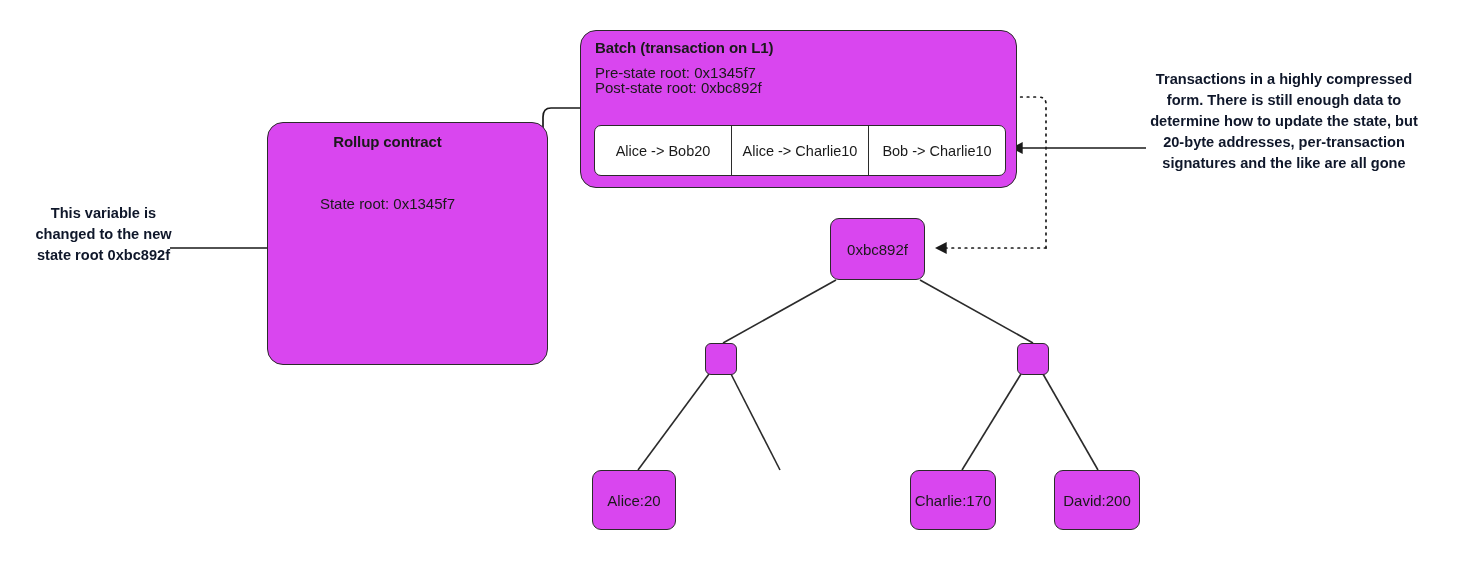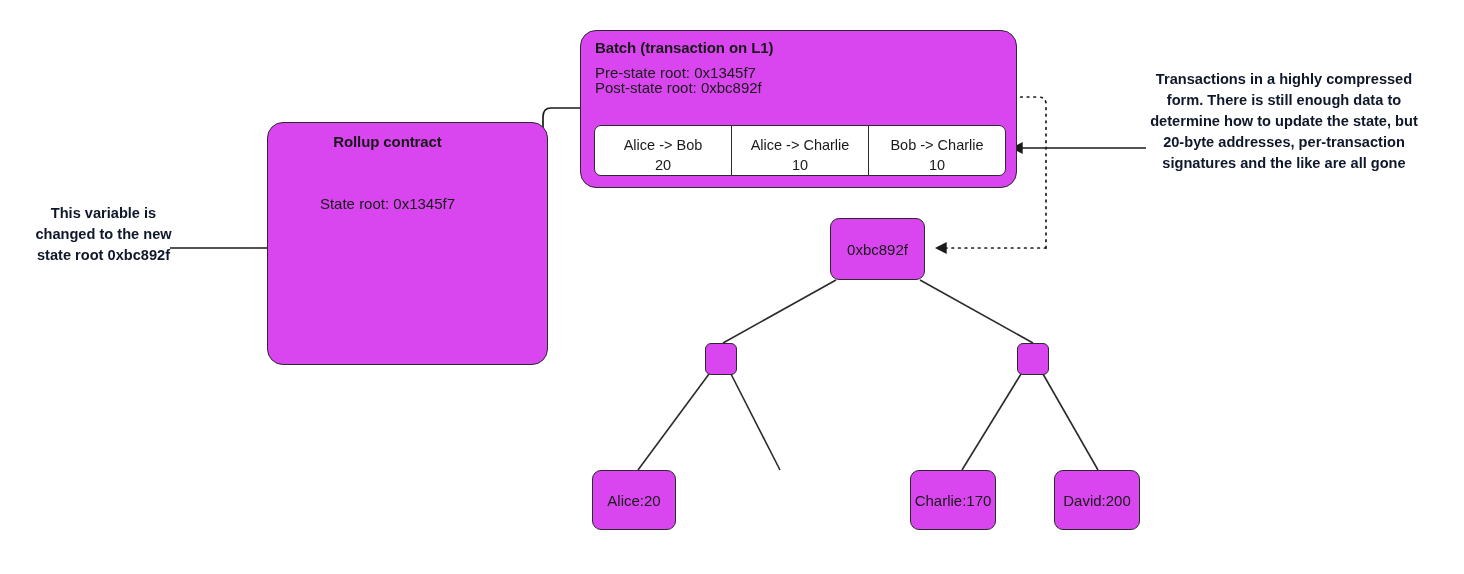--- a/index.html
+++ b/index.html
@@ -87,23 +87,23 @@
     box-sizing: border-box;
     border: 1.6px solid #2b2b2b;
     border-radius: 7px;
     display: flex;
     background: #ffffff;
     overflow: hidden;
   }
   .tx-cell {
     flex: 1 1 0;
     display: flex;
-    flex-direction: column;
+    flex-direction: row;
     align-items: center;
-    justify-content: flex-end;
+    justify-content: center;
     border-right: 1.6px solid #2b2b2b;
     font-size: 14.5px;
     line-height: 20px;
   }
   .tx-cell:last-child { border-right: none; }
   .root-node {
     left: 830px;
     top: 218px;
     width: 95px;
     height: 62px;

